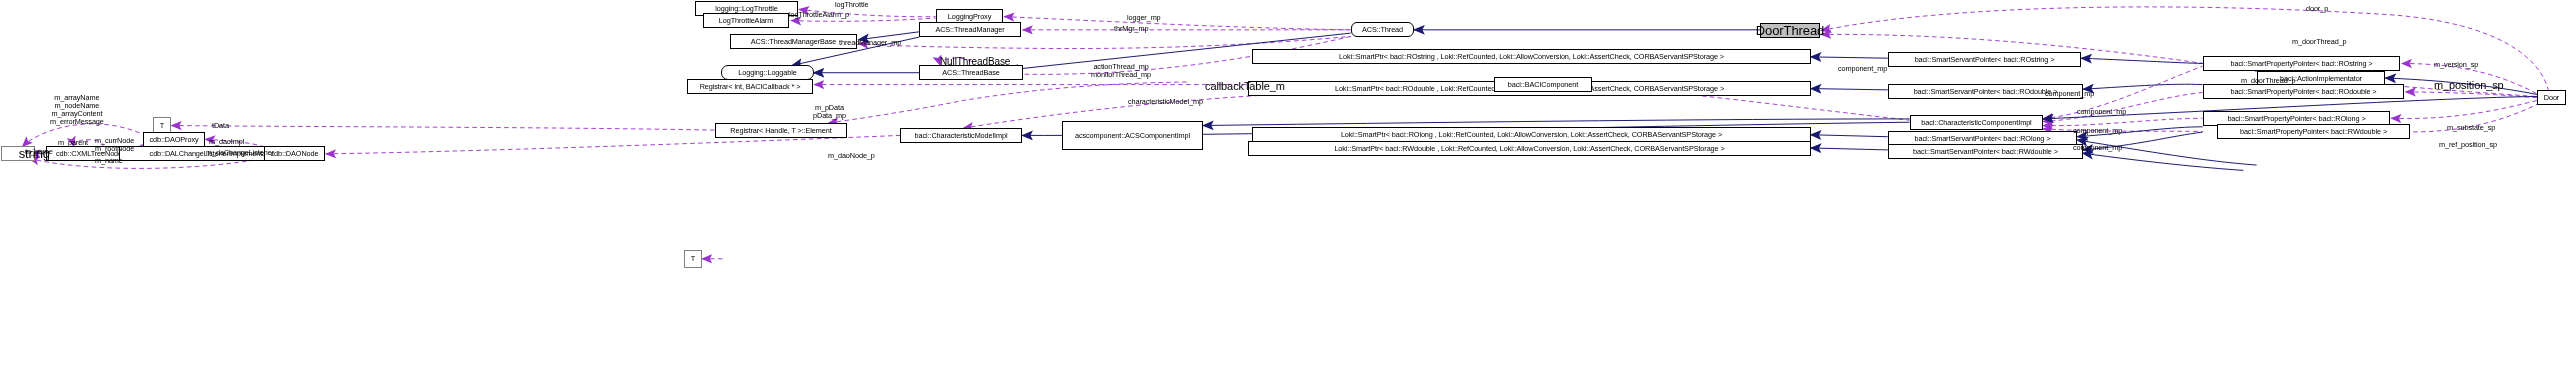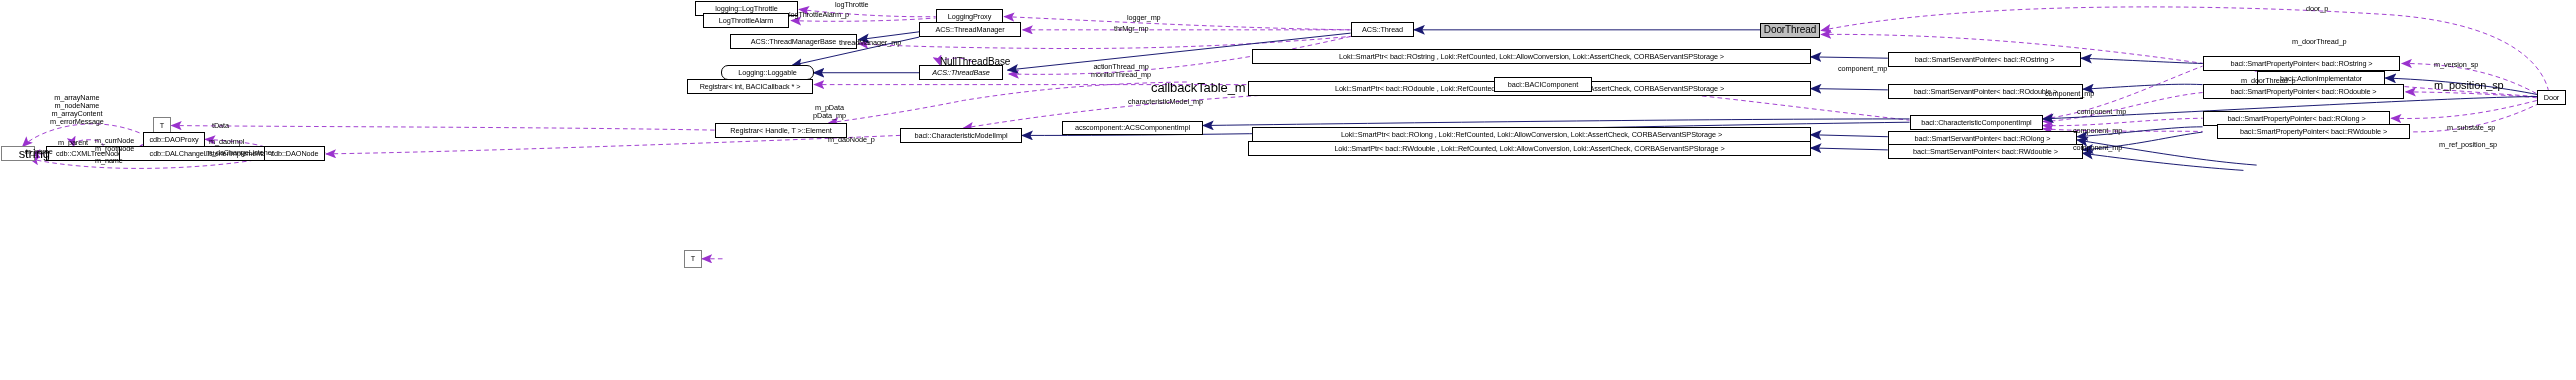--- a/index.html
+++ b/index.html
@@ -160,37 +160,37 @@
       <path d="M3148,212 C3260,230 3340,244 3420,250"></path>
       <path d="M3156,232 C3260,246 3340,254 3400,258"></path>
     </g>
   </svg>
 
   <div id="nodes-layer">
       <div class="node" style="left: 695px; top: 1.3px; width: 103px; height: 14.5px; font-size: 7.3px;">logging::LogThrottle</div>
       <div class="node" style="left: 703px; top: 13px; width: 86px; height: 14.5px; font-size: 7.3px;">LogThrottleAlarm</div>
       <div class="node" style="left: 936px; top: 9.2px; width: 67px; height: 14.5px; font-size: 7.3px;">LoggingProxy</div>
       <div class="node" style="left: 919px; top: 22.4px; width: 102px; height: 14.5px; font-size: 7.3px;">ACS::ThreadManager</div>
-      <div class="node" style="left: 1351px; top: 22.4px; width: 63px; height: 14.5px; font-size: 7.3px;">ACS::Thread</div>
-      <div class="node current" style="left: 1760px; top: 23px; width: 60px; height: 14.5px; font-size: 10px;">DoorThread</div>
+      <div class="node" style="left: 1351px; top: 22.4px; width: 63px; height: 14.5px; font-size: 7.3px; border-radius: 6px;">ACS::Thread</div>
+      <div class="node current" style="left: 1760px; top: 23px; width: 60px; height: 14.5px; font-size: 13px;">DoorThread</div>
       <div class="node" style="left: 730px; top: 34px; width: 127px; height: 14.5px; font-size: 7.3px;">ACS::ThreadManagerBase</div>
       <div class="node" style="left: 721px; top: 65px; width: 93px; height: 14.5px; font-size: 7.3px; border-radius: 7px;">Logging::Loggable</div>
-      <div class="node" style="left: 919px; top: 65px; width: 84px; height: 14.5px; font-size: 7.3px; font-style: italic;">ACS::ThreadBase</div>
+      <div class="node" style="left: 919px; top: 65px; width: 104px; height: 14.5px; font-size: 7.3px;">ACS::ThreadBase</div>
       <div class="node" style="left: 1252px; top: 49px; width: 559px; height: 15px; font-size: 7.3px;">Loki::SmartPtr&lt; baci::ROstring , Loki::RefCounted, Loki::AllowConversion, Loki::AssertCheck, CORBAServantSPStorage &gt;</div>
       <div class="node" style="left: 1248px; top: 81px; width: 563px; height: 15px; font-size: 7.3px;">Loki::SmartPtr&lt; baci::ROdouble , Loki::RefCounted, Loki::AllowConversion, Loki::AssertCheck, CORBAServantSPStorage &gt;</div>
       <div class="node" style="left: 1888px; top: 52px; width: 193px; height: 14.5px; font-size: 7.3px;">baci::SmartServantPointer&lt; baci::ROstring &gt;</div>
       <div class="node" style="left: 1888px; top: 84px; width: 195px; height: 14.5px; font-size: 7.3px;">baci::SmartServantPointer&lt; baci::ROdouble &gt;</div>
       <div class="node" style="left: 2203px; top: 56px; width: 197px; height: 14.5px; font-size: 7.3px;">baci::SmartPropertyPointer&lt; baci::ROstring &gt;</div>
       <div class="node" style="left: 2257px; top: 71px; width: 128px; height: 14.5px; font-size: 7.3px;">baci::ActionImplementator</div>
       <div class="node" style="left: 2203px; top: 84px; width: 201px; height: 14.5px; font-size: 7.3px;">baci::SmartPropertyPointer&lt; baci::ROdouble &gt;</div>
       <div class="node" style="left: 2537px; top: 90px; width: 29px; height: 14.5px; font-size: 7.3px;">Door</div>
       <div class="node" style="left: 1494px; top: 77px; width: 98px; height: 14.5px; font-size: 7.3px;">baci::BACIComponent</div>
       <div class="node" style="left: 687px; top: 79px; width: 126px; height: 14.5px; font-size: 7.3px;">Registrar&lt; int, BACICallback * &gt;</div>
       <div class="node" style="left: 1910px; top: 115px; width: 133px; height: 14.5px; font-size: 7.3px;">baci::CharacteristicComponentImpl</div>
-      <div class="node" style="left: 1062px; top: 121px; width: 141px; height: 14px; font-size: 7.3px;">acscomponent::ACSComponentImpl</div>
+      <div class="node" style="left: 1062px; top: 121px; width: 141px; height: 29px; font-size: 7.3px;">acscomponent::ACSComponentImpl</div>
       <div class="node" style="left: 900px; top: 128px; width: 122px; height: 14.5px; font-size: 7.3px;">baci::CharacteristicModelImpl</div>
       <div class="node" style="left: 715px; top: 123px; width: 132px; height: 14.5px; font-size: 7.3px;">Registrar&lt; Handle, T &gt;::Element</div>
       <div class="node plain" style="left: 684px; top: 250px; width: 18px; height: 18px; font-size: 7.3px;">T</div>
       <div class="node plain" style="left: 153px; top: 117px; width: 18px; height: 18px; font-size: 7.3px;">T</div>
       <div class="node" style="left: 143px; top: 132px; width: 62px; height: 14.5px; font-size: 7.3px;">cdb::DAOProxy</div>
       <div class="node" style="left: 46px; top: 146px; width: 86px; height: 14.5px; font-size: 7.3px;">cdb::CXMLTreeNode</div>
       <div class="node" style="left: 119px; top: 146px; width: 189px; height: 14.5px; font-size: 7.3px;">cdb::DALChangeListenerImplementation</div>
       <div class="node" style="left: 264px; top: 146px; width: 61px; height: 14.5px; font-size: 7.3px;">cdb::DAONode</div>
       <div class="node plain" style="left: 1.3px; top: 146px; width: 28px; height: 14.5px; font-size: 13px; padding-left: 32px;">string</div>
       <div class="node" style="left: 2203px; top: 111px; width: 187px; height: 14.5px; font-size: 7.3px;">baci::SmartPropertyPointer&lt; baci::ROlong &gt;</div>
@@ -202,40 +202,40 @@
     </div>
   <div id="labels-layer">
       <div class="elabel" style="left: 835px; top: 1.3px; font-size: 7.3px;">logThrottle</div>
       <div class="elabel" style="left: 789px; top: 10.6px; font-size: 7.3px;">logThrottleAlarm_p</div>
       <div class="elabel" style="left: 1120px; top: 14px; font-size: 7.3px; padding-left: 7px;">logger_mp</div>
       <div class="elabel" style="left: 1114px; top: 25px; font-size: 7.3px;">thrMgr_mp</div>
       <div class="elabel" style="left: 839px; top: 39px; font-size: 7.3px;">threadManager_mp</div>
       <div class="elabel" style="left: 940px; top: 57px; font-size: 10px;">NullThreadBase</div>
       <div class="elabel" style="left: 1091px; top: 63px; font-size: 7.3px;">actionThread_mp
 monitorThread_mp</div>
-      <div class="elabel" style="left: 1111px; top: 81px; font-size: 13px; padding-left: 40px;">callbackTable_m</div>
+      <div class="elabel" style="left: 1165px; top: 81px; font-size: 11px; padding-left: 40px;">callbackTable_m</div>
       <div class="elabel" style="left: 1096px; top: 98px; font-size: 7.3px; padding-left: 32px;">characteristicModel_mp</div>
       <div class="elabel" style="left: 813px; top: 104px; font-size: 7.3px;">m_pData
 pData_mp</div>
       <div class="elabel" style="left: 1838px; top: 65px; font-size: 7.3px;">component_mp</div>
       <div class="elabel" style="left: 2045px; top: 90px; font-size: 7.3px;">component_mp</div>
       <div class="elabel" style="left: 2077px; top: 108px; font-size: 7.3px;">component_mp</div>
       <div class="elabel" style="left: 2073px; top: 127px; font-size: 7.3px;">component_mp</div>
       <div class="elabel" style="left: 2073px; top: 144px; font-size: 7.3px;">component_mp</div>
       <div class="elabel" style="left: 2306px; top: 5.3px; font-size: 7.3px;">door_p</div>
       <div class="elabel" style="left: 2292px; top: 38px; font-size: 7.3px;">m_doorThread_p</div>
       <div class="elabel" style="left: 2241px; top: 77px; font-size: 7.3px;">m_doorThread_p</div>
       <div class="elabel" style="left: 2434px; top: 61px; font-size: 7.3px;">m_version_sp</div>
       <div class="elabel" style="left: 2434px; top: 80px; font-size: 11px;">m_position_sp</div>
       <div class="elabel" style="left: 2447px; top: 124px; font-size: 7.3px;">m_substate_sp</div>
       <div class="elabel" style="left: 2439px; top: 141px; font-size: 7.3px;">m_ref_position_sp</div>
       <div class="elabel" style="left: 212px; top: 122px; font-size: 7.3px;">tData</div>
       <div class="elabel" style="left: 209px; top: 138px; font-size: 7.3px;">m_daoImpl</div>
       <div class="elabel" style="left: 206px; top: 149px; font-size: 7.3px;">m_daChangeListener</div>
-      <div class="elabel" style="left: 804px; top: 136px; font-size: 7.3px; padding-left: 24px;">m_daoNode_p</div>
+      <div class="elabel" style="left: 804px; top: 152px; font-size: 7.3px; padding-left: 24px;">m_daoNode_p</div>
       <div class="elabel" style="left: 50px; top: 94px; font-size: 7.3px;">m_arrayName
 m_nodeName
 m_arrayContent
 m_errorMessage</div>
       <div class="elabel" style="left: 95px; top: 137px; font-size: 7.3px;">m_currNode
 m_rootNode</div>
       <div class="elabel" style="left: 58px; top: 139px; font-size: 7.3px;">m_parent</div>
       <div class="elabel" style="left: 25px; top: 148px; font-size: 7.3px;">m_name</div>
       <div class="elabel" style="left: 95px; top: 157px; font-size: 7.3px;">m_name</div>
     </div>

